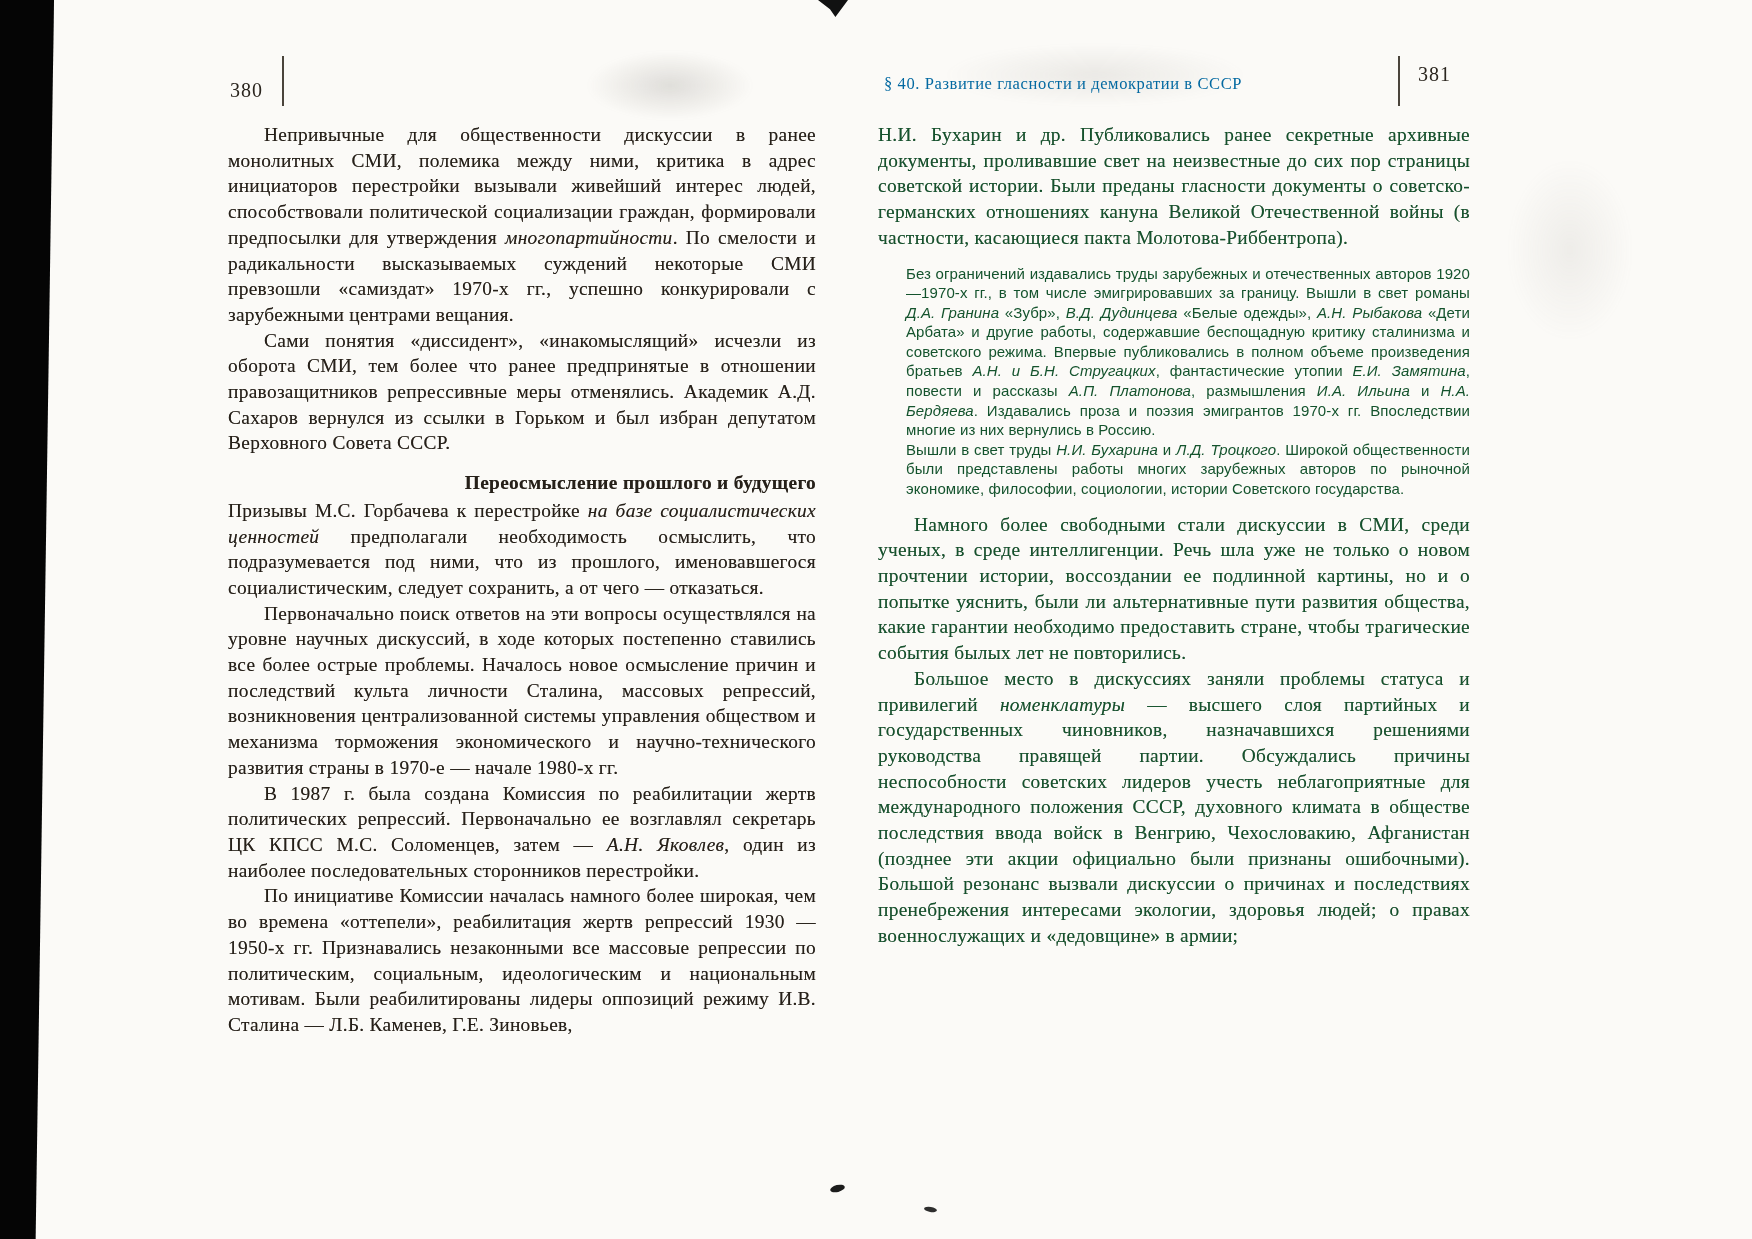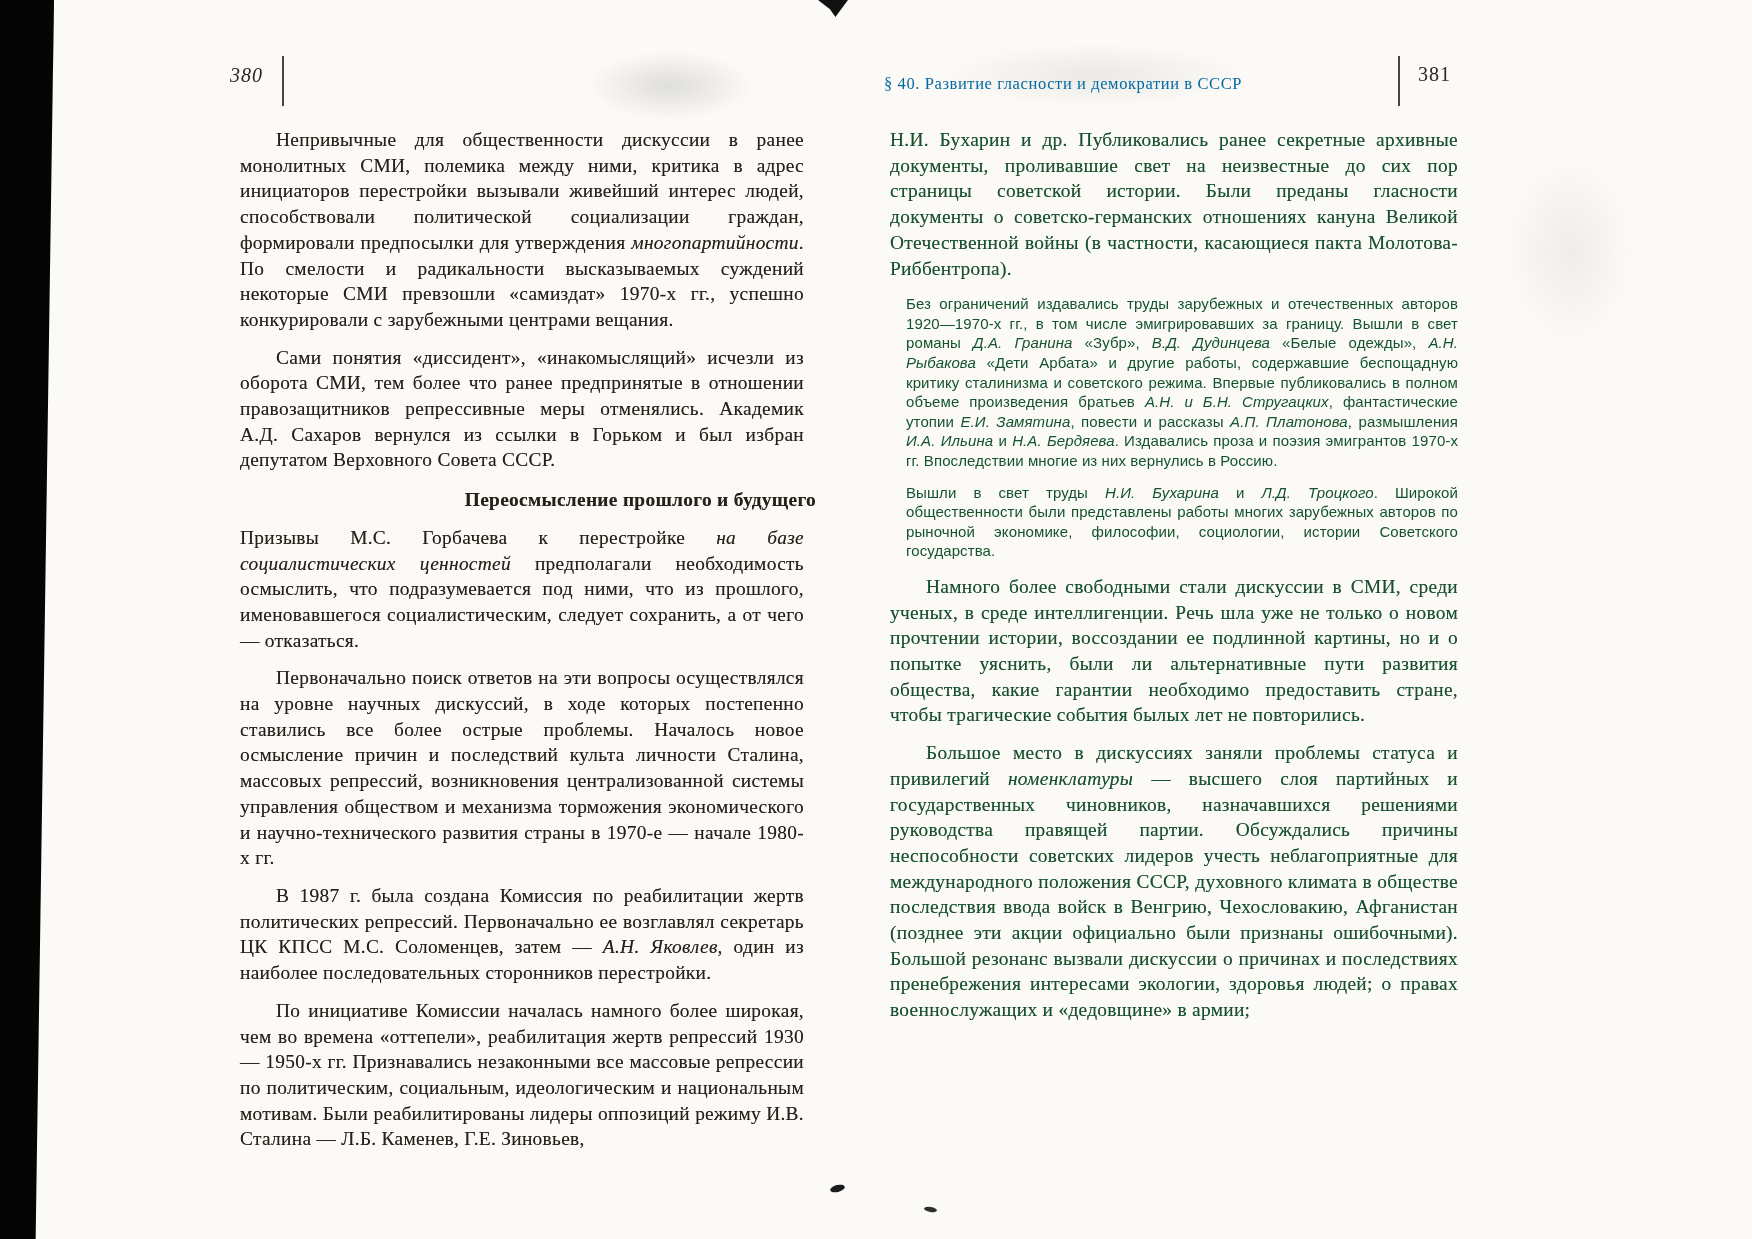--- a/index.html
+++ b/index.html
@@ -39,21 +39,21 @@
   
   .page { position:absolute; top:55px; }
   .page.left  { left:228px; width:588px; }
   .page.right { left:878px; width:592px; }
 
   .page-header { position:relative; height:60px; }
 
   .pagenum {
     position:absolute; font-size:20px; color:#2b261f; letter-spacing:1px;
   }
-  .page.left  .pagenum { left:2px; top:9px;font-style:italic; }
+  .page.left  .pagenum { left:2px; top:24px; }
   .page.right .pagenum { left:540px; top:8px;text-align:right; }
 
   .header-rule {
     position:absolute; width:2px; height:50px; background:#4a443b; top:1px;
   }
   .page.left  .header-rule { left:54px; }
   .page.right .header-rule { left:520px; }
 
   .chapter-ref {
     position:absolute; left:72px; top:3px;
@@ -69,21 +69,21 @@
 
   
   .column {
     margin-top:7px;
     font-size:19.4px; line-height:25.7px;
     letter-spacing:.3px;
     text-align:justify;
     color:#262019;
     text-shadow:0 0 .4px rgba(30,25,18,.45);
   }
-  .column p { margin:12px; }
+  .column p { margin:0; }
   .column p.indent { text-indent:36px; }
   .column p.heading {
     margin:14px 0 2px; font-weight:700; text-align:right; text-indent:0;
   }
   .column p.petit {
     font-family:"Liberation Sans", sans-serif;
     font-size:15px; line-height:19.6px; letter-spacing:.1px;
     color:#14532d; margin-left:28px;
     text-shadow:none;
   }

